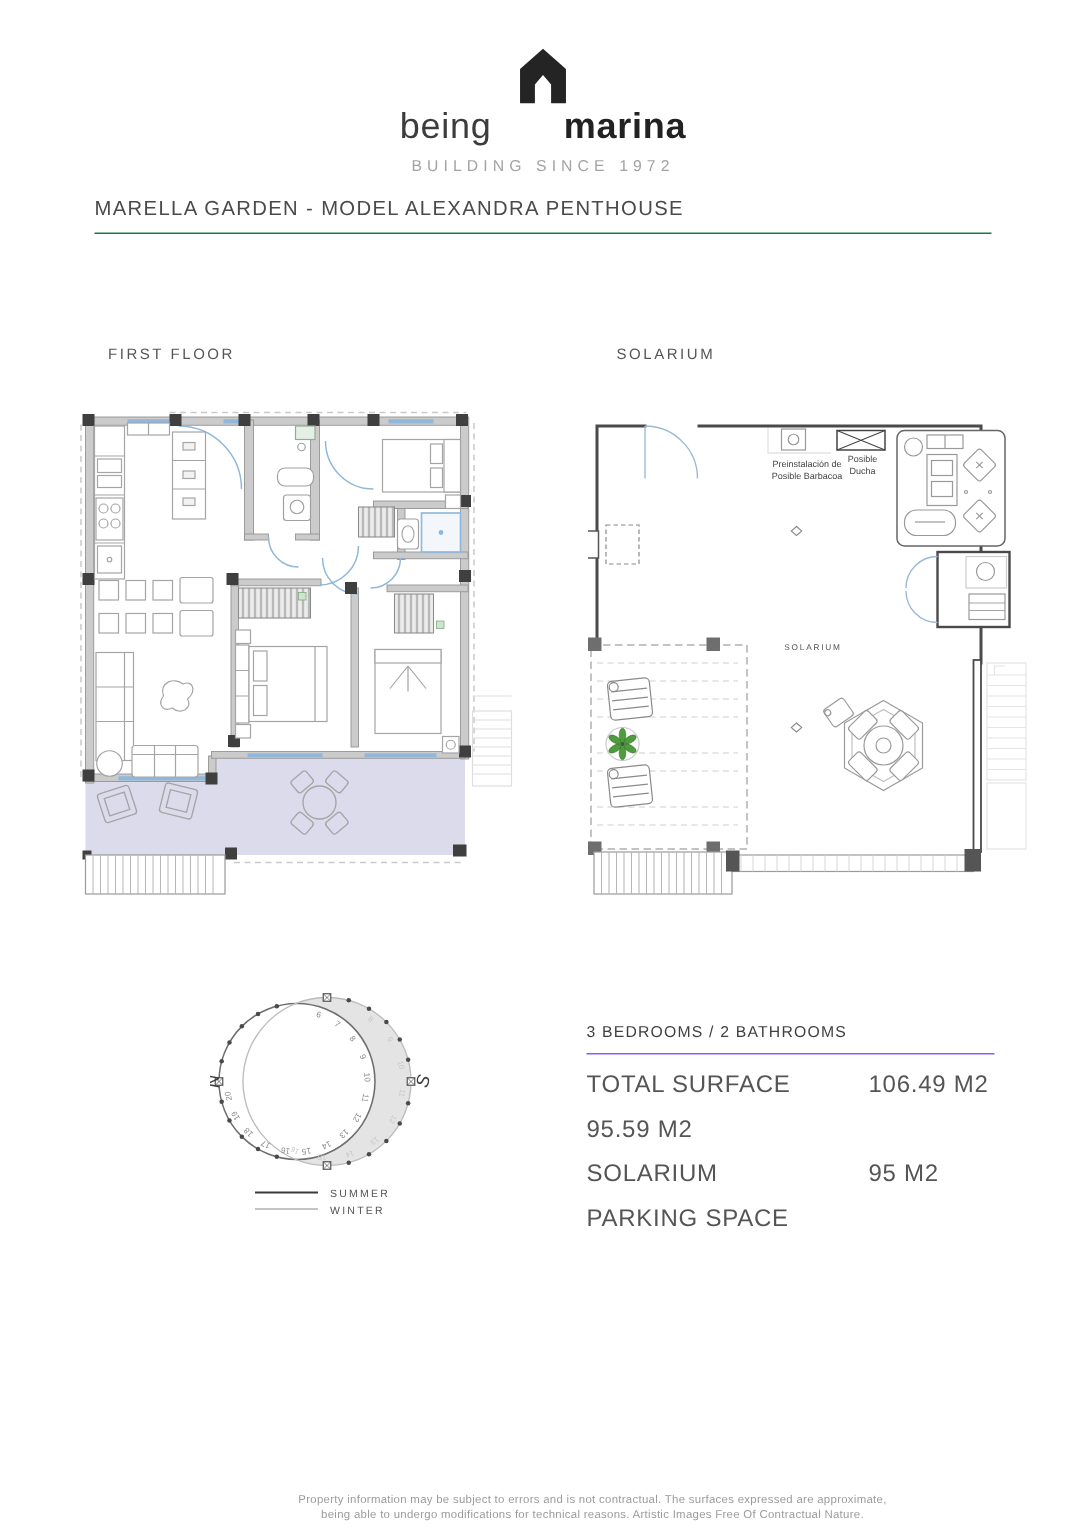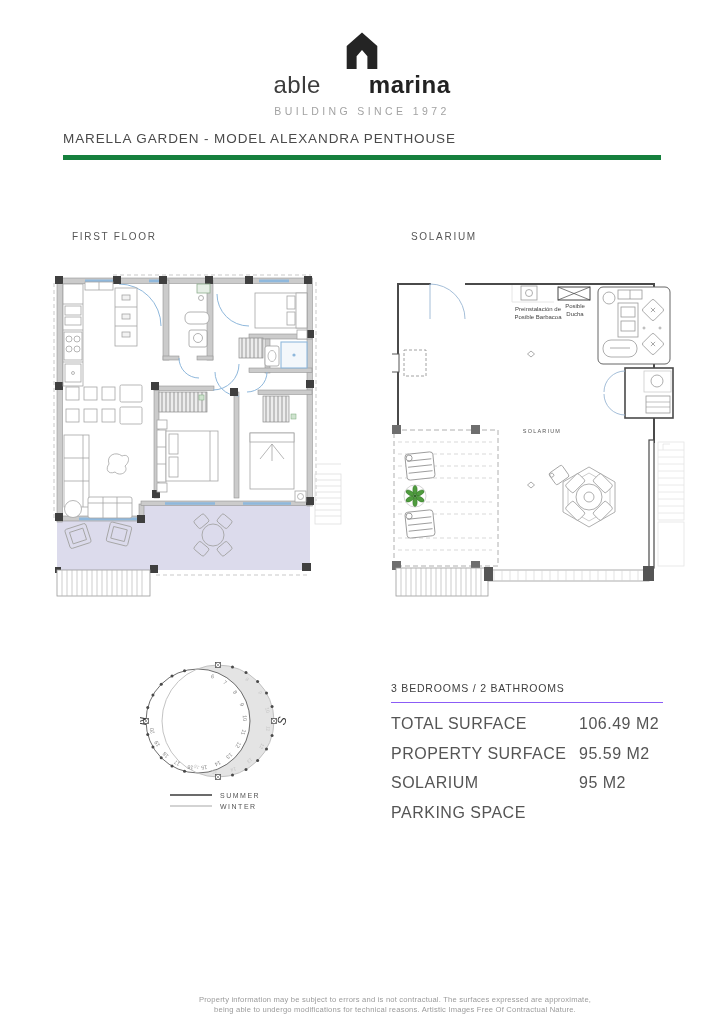--- a/index.html
+++ b/index.html
@@ -3,21 +3,21 @@
 <meta charset="utf-8">
 <style>
   html,body{margin:0;padding:0;background:#fff;}
   .page{position:relative;width:724px;height:1024px;background:#ffffff;font-family:"Liberation Sans",sans-serif;overflow:hidden;}
   .brand{position:absolute;top:30px;left:0;width:100%;text-align:center;}
   .brand svg{display:block;margin:0 auto;}
   .brand-line{font-size:24px;color:#2e2e2e;letter-spacing:.5px;line-height:1;margin-top:3px;}
   .euro{font-weight:normal;color:#3c3c3c;}
   .marina{font-weight:bold;color:#222;margin-left:48px;}
   .tagline{font-size:10.5px;letter-spacing:3.4px;color:#a3a3a3;margin-top:8px;}
-  .title{position:absolute;left:63px;top:131px;width:598px;font-size:13.5px;letter-spacing:.9px;color:#4a4a4a;padding-bottom:9px;border-bottom:5px solid #15803d;}
+  .title{position:absolute;left:63px;top:131px;width:598px;font-size:13.5px;letter-spacing:.9px;color:#4a4a4a;padding-bottom:9px;border-bottom:1px solid #15803d;}
   .plan-label{position:absolute;font-size:10px;letter-spacing:1.7px;color:#565656;}
   .plan-label.first{left:72px;top:231px;}
   .plan-label.sol{left:411px;top:231px;}
   svg.ff{position:absolute;left:53px;top:268px;}
   svg.sol{position:absolute;left:392px;top:270px;}
   svg.sun{position:absolute;left:140px;top:653px;}
   .specs{position:absolute;left:391px;top:682px;width:272px;}
   .specs-header{font-size:10.5px;letter-spacing:.8px;padding-bottom:8px;border-bottom:1px solid #8b5cf6;margin-bottom:7px;color:#3f3f3f;}
   .spec-row{display:flex;font-size:16px;letter-spacing:.5px;line-height:17.5px;color:#555;margin-top:12px;}
   .spec-label{width:188px;flex:none;}
@@ -26,21 +26,21 @@
 </style>
 </head>
 <body>
 
 <div class="page">
 
   <div class="brand">
     <svg width="36" height="40" viewBox="0 0 40 42">
       <path d="M3,42 L3,16.5 L20,1.5 L37,16.5 L37,42 Z M14,42 L14,28 L20,21 L26,28 L26,42 Z" fill="#242424" fill-rule="evenodd"></path>
     </svg>
-    <div class="brand-line"><span class="euro">able</span><span class="marina">marina</span></div>
+    <div class="brand-line"><span class="euro">being</span><span class="marina">marina</span></div>
     <div class="tagline">BUILDING SINCE 1972</div>
   </div>
 
   <div class="title">MARELLA GARDEN - MODEL ALEXANDRA PENTHOUSE</div>
 
   <div class="plan-label first">FIRST FLOOR</div>
   <div class="plan-label sol">SOLARIUM</div>
 
   <svg class="ff" width="290" height="345" viewBox="0 0 290 345">
     <defs>
@@ -552,21 +552,20 @@
     </g>
   </svg>
 
   <div class="specs">
     <div class="specs-header">3 BEDROOMS / 2 BATHROOMS</div>
     <div class="spec-row">
         <span class="spec-label">TOTAL SURFACE</span>
         <span class="spec-value">106.49 M2</span>
       </div>
     <div class="spec-row">
-        <span class="spec-label">PROPERTY SURFACE</span>
         <span class="spec-value">95.59 M2</span>
       </div>
     <div class="spec-row">
         <span class="spec-label">SOLARIUM</span>
         <span class="spec-value">95 M2</span>
       </div>
     <div class="spec-row">
         <span class="spec-label">PARKING SPACE</span>
         <span class="spec-value"></span>
       </div>

